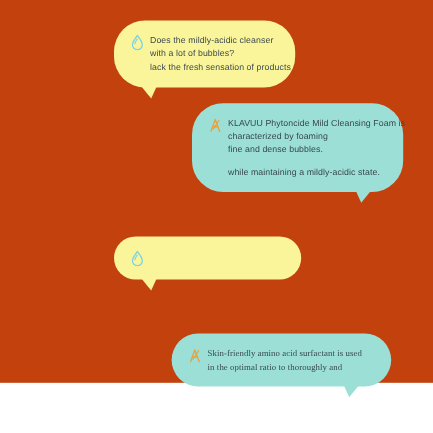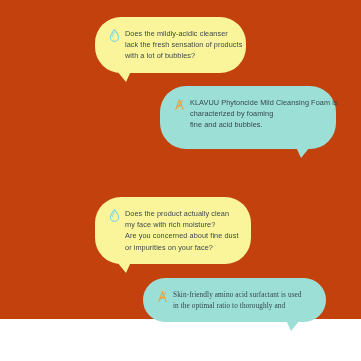--- a/index.html
+++ b/index.html
@@ -103,55 +103,50 @@
 
   <div class="bubble q-bubble" id="q1">
     <span class="icon">
       <svg viewBox="0 0 11 13">
         <path d="M5.5 0.6 C3.2 3.6 1.4 6.0 1.4 8.3 a4.1 4.1 0 0 0 8.2 0 C9.6 6.0 7.8 3.6 5.5 0.6 Z" fill="none" stroke="#7fd4e0" stroke-width="1.1"></path>
         <path d="M5.5 3.2 C4.3 5.0 3.4 6.5 3.4 7.9" fill="none" stroke="#7fd4e0" stroke-width="0.9"></path>
       </svg>
     </span>
     <div class="body">
       <div class="line">Does the mildly-acidic cleanser</div>
+      <div class="line">with a lot of bubbles?</div>
       <div class="line">lack the fresh sensation of products</div>
-      <div class="line">with a lot of bubbles?</div>
     </div>
     <span class="tail"></span>
   </div>
 
   <div class="bubble a-bubble" id="a1">
     <span class="icon">
       <svg viewBox="0 0 11 13">
         <path d="M5.4 1.6 L1.8 11.4 M5.4 1.6 L9.0 11.4 M3.3 7.6 L7.6 7.6" fill="none" stroke="#e8a13a" stroke-width="1.1" stroke-linecap="round"></path>
         <path d="M8.6 2.2 L3.6 9.6" fill="none" stroke="#e8a13a" stroke-width="0.9" stroke-linecap="round"></path>
       </svg>
     </span>
     <div class="body">
       <div class="line">KLAVUU Phytoncide Mild Cleansing Foam is</div>
       <div class="line">characterized by foaming</div>
-      <div class="line">fine and acid bubbles.</div>
+      <div class="line">fine and dense bubbles.</div>
       <div class="para-gap"></div>
+      <div class="line">while maintaining a mildly-acidic state.</div>
     </div>
     <span class="tail"></span>
   </div>
 
   <div class="bubble q-bubble" id="q2">
     <span class="icon">
       <svg viewBox="0 0 11 13">
         <path d="M5.5 0.6 C3.2 3.6 1.4 6.0 1.4 8.3 a4.1 4.1 0 0 0 8.2 0 C9.6 6.0 7.8 3.6 5.5 0.6 Z" fill="none" stroke="#7fd4e0" stroke-width="1.1"></path>
         <path d="M5.5 3.2 C4.3 5.0 3.4 6.5 3.4 7.9" fill="none" stroke="#7fd4e0" stroke-width="0.9"></path>
       </svg>
     </span>
-    <div class="body">
-      <div class="line">Does the product actually clean</div>
-      <div class="line">my face with rich moisture?</div>
-      <div class="line">Are you concerned about fine dust</div>
-      <div class="line">or impurities on your face?</div>
-    </div>
     <span class="tail"></span>
   </div>
 
   <div class="bubble a-bubble" id="a2">
     <span class="icon">
       <svg viewBox="0 0 11 13">
         <path d="M5.4 1.6 L1.8 11.4 M5.4 1.6 L9.0 11.4 M3.3 7.6 L7.6 7.6" fill="none" stroke="#e8a13a" stroke-width="1.1" stroke-linecap="round"></path>
         <path d="M8.6 2.2 L3.6 9.6" fill="none" stroke="#e8a13a" stroke-width="0.9" stroke-linecap="round"></path>
       </svg>
     </span>

